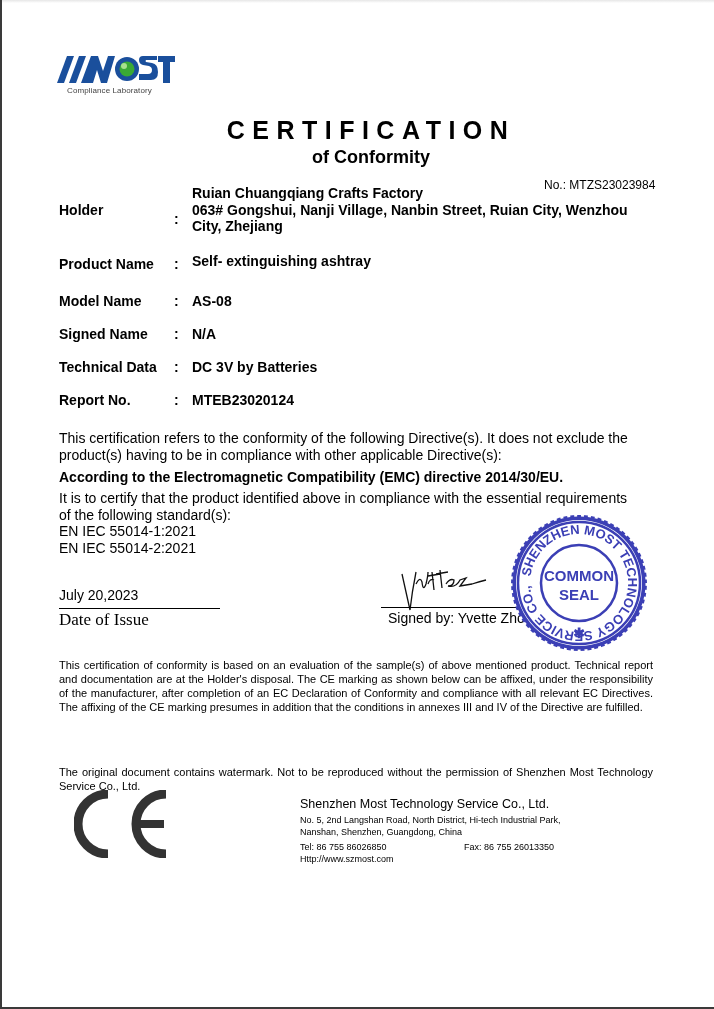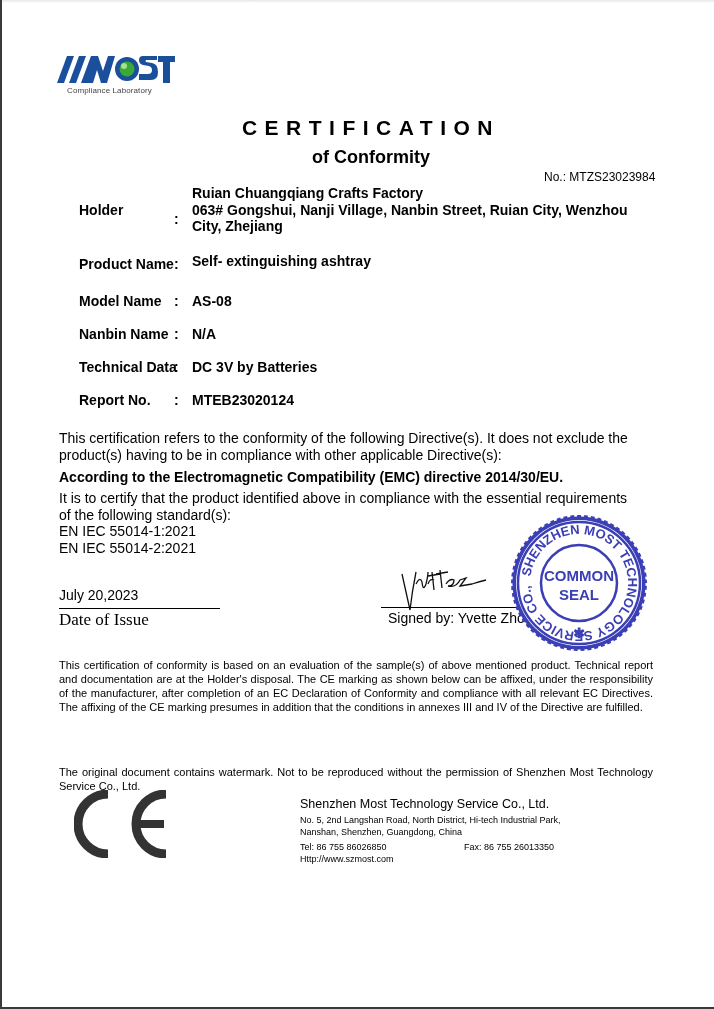--- a/index.html
+++ b/index.html
@@ -8,26 +8,26 @@
     background: #ffffff; font-family: "Liberation Sans", sans-serif; color: #000;
   }
   .frame-left { position: absolute; left: 0; top: 0; width: 2px; height: 1009px; background: #3a3a3a; }
   .frame-bottom { position: absolute; left: 0; bottom: 0; width: 714px; height: 2px; background: #3a3a3a; }
   .frame-top { position: absolute; left: 0; top: 0; width: 714px; height: 3px; background: linear-gradient(#e6e6e6, #ffffff); }
 
   .logo { position: absolute; left: 57px; top: 53px; width: 118px; height: 42px; }
   .logo-sub { position: absolute; left: 67px; top: 86px; font-size: 8px; color: #444; letter-spacing: 0.1px; }
 
   .title { position: absolute; left: 0; width: 714px; top: 116px; text-align: center; }
-  .title .main { font-weight: bold; font-size: 21px; letter-spacing: 7.5px; padding-left: 28px; }
+  .title .main { font-weight: bold; font-size: 25px; letter-spacing: 7.5px; padding-left: 28px; }
   .subtitle { position: absolute; left: 312px; top: 147px; font-weight: bold; font-size: 18px; }
-  .cert-no { position: absolute; left: 544px; top: 170px; font-size: 12px; }
+  .cert-no { position: absolute; left: 544px; top: 178px; font-size: 12px; }
 
   .field { position: absolute; left: 59px; font-size: 14px; font-weight: bold; }
-  .field .label { position: absolute; left: 0; white-space: nowrap; margin-left: 20px; }
+  .field .label { position: absolute; left: 0; white-space: nowrap; }
   .field .colon { position: absolute; left: 115px; }
   .field .value { position: absolute; left: 133px; white-space: nowrap; line-height: 16.5px; }
 
   .para { position: absolute; left: 59px; width: 600px; font-size: 14px; line-height: 16.5px; }
   .bold { font-weight: bold; }
 
   .date { position: absolute; left: 59px; top: 587px; font-size: 14px; }
   .line1 { position: absolute; left: 59px; top: 608px; width: 161px; height: 1px; background: #000; }
   .date-label { position: absolute; left: 59px; top: 610px; font-size: 17px; font-family: Liberation Serif, serif; }
   .line2 { position: absolute; left: 381px; top: 607px; width: 205px; height: 1px; background: #000; }
@@ -83,21 +83,21 @@
   <span class="label" style="top:3px;">Product Name</span>
   <span class="colon" style="top:3px;">:</span>
   <span class="value">Self- extinguishing ashtray</span>
 </div>
 <div class="field" style="top:293px;">
   <span class="label">Model Name</span>
   <span class="colon">:</span>
   <span class="value">AS-08</span>
 </div>
 <div class="field" style="top:326px;">
-  <span class="label">Nanbin Name</span>
+  <span class="label">Signed Name</span>
   <span class="colon">:</span>
   <span class="value">N/A</span>
 </div>
 <div class="field" style="top:359px;">
   <span class="label">Technical Data</span>
   <span class="colon">:</span>
   <span class="value">DC 3V by Batteries</span>
 </div>
 <div class="field" style="top:392px;">
   <span class="label">Report No.</span>

